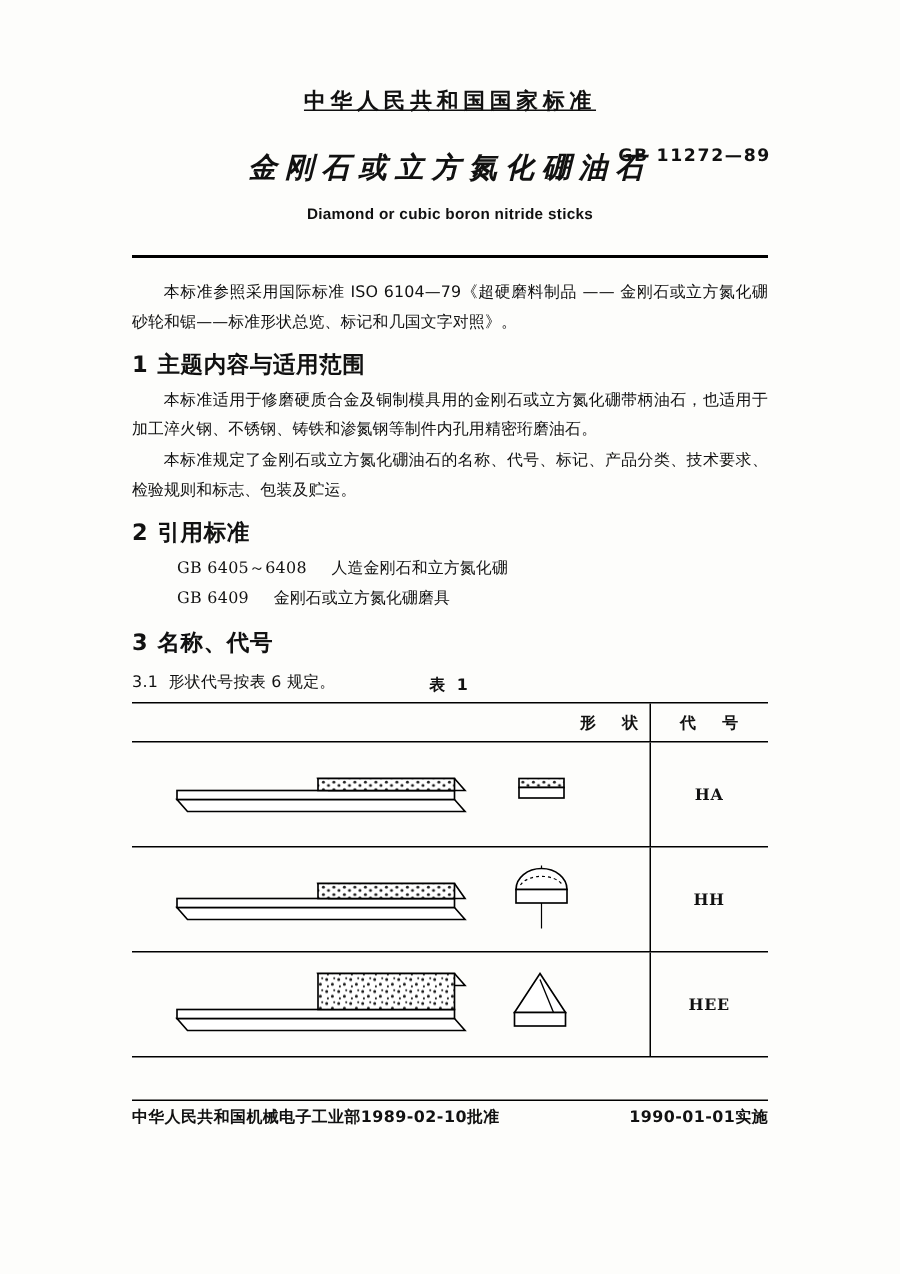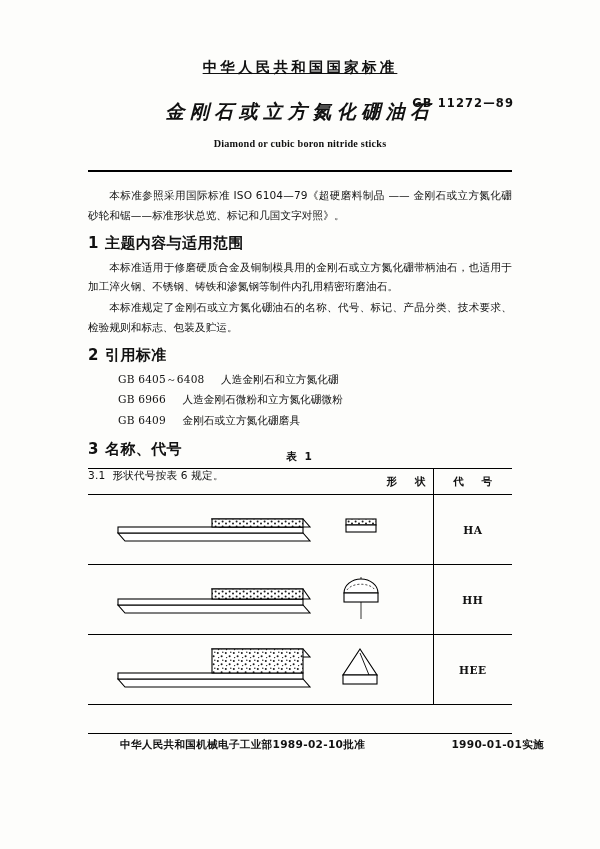--- a/index.html
+++ b/index.html
@@ -26,21 +26,21 @@
     font-size:14.5px;font-weight:bold;letter-spacing:3.2px;
     font-family:"DejaVu Sans","Liberation Sans",sans-serif;
     text-decoration:underline;
   }
   .doc-title{
     margin-top:22px;
     font-size:19px;font-weight:bold;letter-spacing:5.5px;font-style:italic;
   }
   .en-title{
     margin-top:13px;
-    font-family:Liberation Serif, serif;
+    font-family:Liberation Sans, sans-serif;
     font-size:10.2px;font-weight:bold;letter-spacing:.2px;
   }
   .std-no{
     position:absolute;right:-2px;top:96px;
     font-family:"DejaVu Sans","Liberation Sans",sans-serif;
     font-size:11.5px;font-weight:bold;letter-spacing:1.1px;
     white-space:nowrap;
   }
 
   .rule-top{
@@ -108,21 +108,21 @@
   }
 
   
   .rule-bot{
     position:absolute;left:0;top:733px;width:424px;
     border-top:1.9px solid #000;
   }
   .footer{
     position:absolute;left:0;top:738px;width:424px;
     display:flex;justify-content:space-between;align-items:baseline;
-    font-size:10.6px;font-weight:bold;letter-spacing:.3px;margin-left:32px;
+    font-size:10.6px;font-weight:bold;letter-spacing:.3px;
   }
   .footer .approve{white-space:nowrap;}
   .footer .effect{white-space:nowrap;}
 </style>
 </head>
 <body>
 
 <div class="page">
   <div class="content">
 
@@ -144,24 +144,20 @@
       </div>
       <p class="para">本标准适用于修磨硬质合金及铜制模具用的金刚石或立方氮化硼带柄油石，也适用于加工淬火钢、不锈钢、铸铁和渗氮钢等制件内孔用精密珩磨油石。</p>
       <p class="para">本标准规定了金刚石或立方氮化硼油石的名称、代号、标记、产品分类、技术要求、检验规则和标志、包装及贮运。</p>
 
       <div class="sec-head">
         <span class="num">2</span><span>引用标准</span>
       </div>
       <div class="ref-line">
         <span class="code">GB 6405～6408</span>
         <span class="nm">人造金刚石和立方氮化硼</span>
-      </div>
-      <div class="ref-line">
-        <span class="code">GB 6966</span>
-        <span class="nm">人造金刚石微粉和立方氮化硼微粉</span>
       </div>
       <div class="ref-line">
         <span class="code">GB 6409</span>
         <span class="nm">金刚石或立方氮化硼磨具</span>
       </div>
 
       <div class="sec-head">
         <span class="num">3</span><span>名称、代号</span>
       </div>
       <div class="sub-head">

